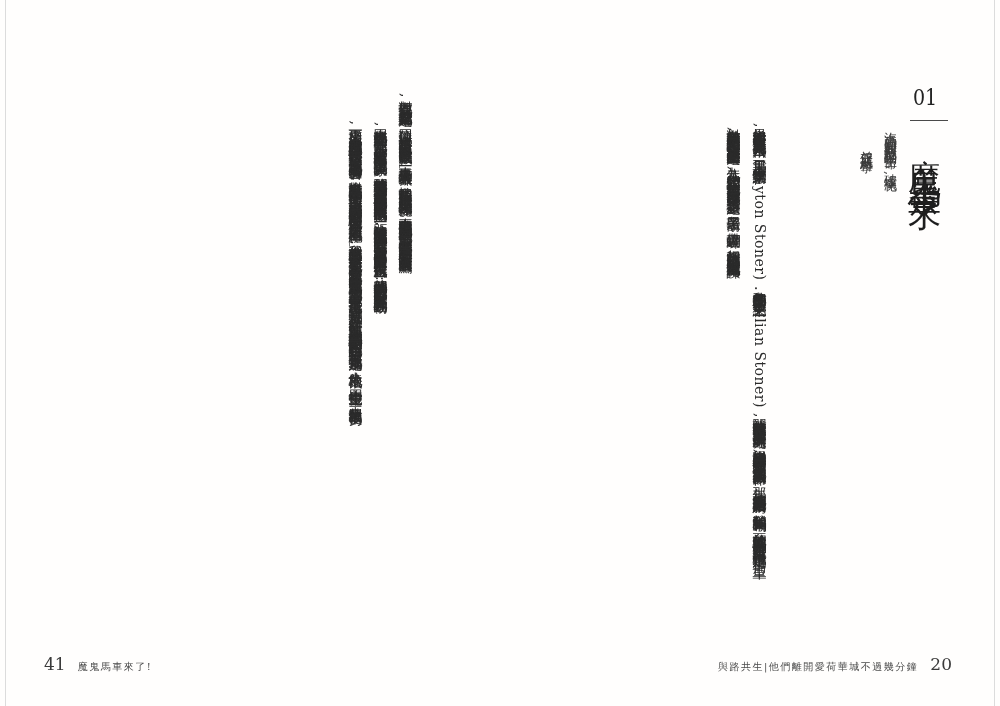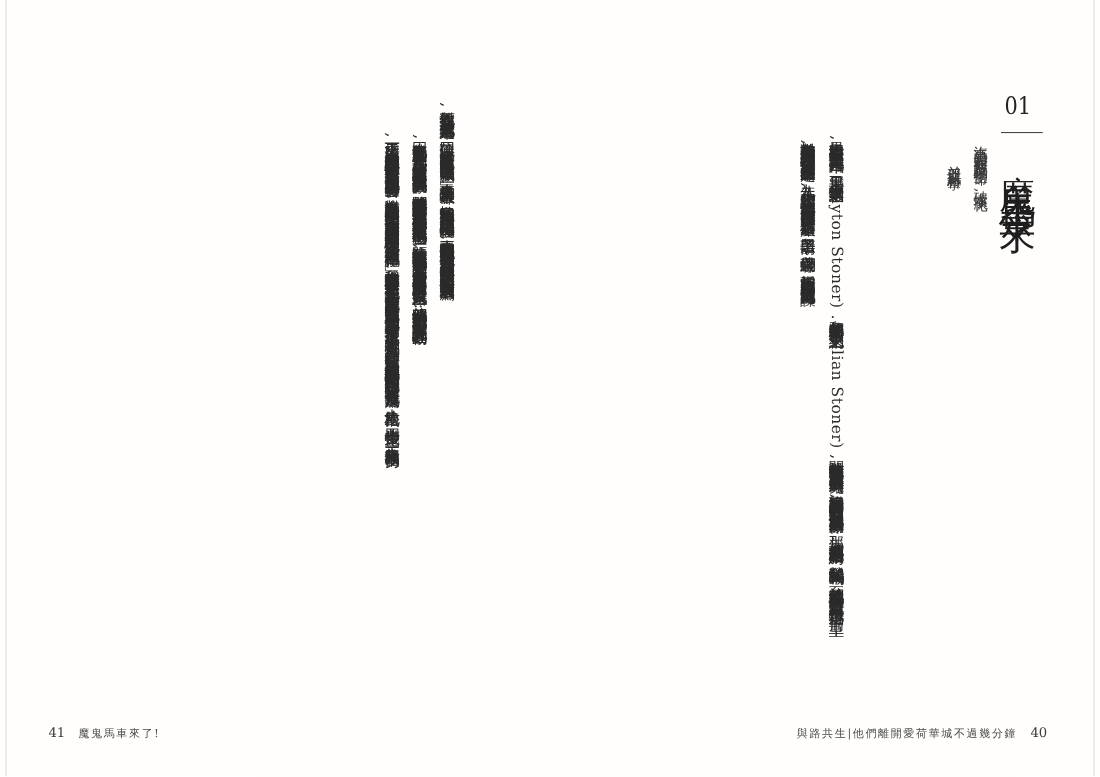--- a/index.html
+++ b/index.html
@@ -52,21 +52,21 @@
   .body-right{right:227px;width:240px;line-height:26px;}
   .body-left{right:582px;width:440px;line-height:25px;}
 
   
   .footer{
     position:absolute;bottom:32px;
     font-size:10px;letter-spacing:1.5px;color:#4a4a4a;
     white-space:nowrap;
   }
   .footer .pagenum{
-    font-size:12px;letter-spacing:0;color:#3a3a3a;
+    font-size:17px;letter-spacing:0;color:#3a3a3a;
     font-family:"DejaVu Serif","Liberation Serif",serif;
   }
   .footer-left{left:44px;}
   .footer-left .pagenum{margin-right:12px;}
   .footer-right{right:48px;}
   .footer-right .pagenum{margin-left:12px;}
 </style>
 </head>
 <body>
 
@@ -85,21 +85,21 @@
       <div class="line1">汽車的興起如何危及動物生命、破壞演化,</div>
       <div class="line2">並促成新科學?</div>
     </div>
 
     <div class="vbody body-right">
       <p class="first">如果道路生態學有生日,那就是一九二四年六月十三日。那天早上,生物學家史東納(Dayton Stoner)和他的鳥類學家妻子莉蓮.史東納(Lillian Stoner)離開位在愛荷華城的家,前往四百八十公里外的研究站。這對夫婦計劃用這個月的時間捕捉和繫放鳥類,一如他們在大多數夏天所做的工作。那年,他們捕捉到的鳥類包括白腹翠鳥、鶯鷦鷯和褐矢嘲鶇。至於他們駕駛的汽車廠牌,並沒有留下紀錄,但鐵定是福特T型車。</p>
       <p class="first">對於在愛荷華大學相識的史東納夫婦來說,一起研究和旅行是婚姻生活的主要樂趣。一九一八年,兩人結婚六年後,他們一起前往拉丁美洲的巴貝多進行昆蟲採集,結果是一趟多事之旅。留著黑鬍子、帶著蝴蝶網、相當沉靜內斂的史東納,被當地人視為德國間諜,</p>
     </div>
 
     <div class="footer footer-right">
-      <span>與路共生|他們離開愛荷華城不過幾分鐘</span><span class="pagenum">40</span>
+      <span>與路共生|他們離開愛荷華城不過幾分鐘</span><span class="pagenum">20</span>
     </div>
   </div>
 
   <div>
 
     <div class="vbody body-left">
       <p>對他投擲石塊,並威脅要把他綁起來。一位同伴說,這對夫婦「是冒著生命危險,取得豐富的昆蟲學收藏。」史東納夫妻帶著一大堆狼蛛、蝗蟲和椿象回到美國,那是「史東納先生的特殊寵物」。夫妻兩人的夥伴關係也更為穩固,他們共同發表了數篇論文,其中一篇是關於灰沙燕的雛鳥,另一篇有關一隻患有禽掌炎的貓頭鷹。</p>
       <p class="first">也因此毫無意外的,一九二四年六月那天,史東納夫婦離家沒多遠,就發現了值得調查的現象。他們離開愛荷華城不過幾分鐘,便注意到路邊散落著「大量的動物死屍,顯然是路過的汽車造成的傷亡」。這時距離第一個商業汽車廣播電臺出現,還有六年的時間,這對夫婦在穿越美國中西部的公路旅途中,不得不以某種方式自娛。他們發明一種病態的遊戲來打發時間:「一一列舉並實際計算」死亡的動物。</p>
       <p class="first">接下來兩天,史東納夫婦在農田和林地之間行駛,時速很少超過四十公里,他們記下一路上遇見的每個受害者。這對史東納來說是完美的活動,正如一位同事所指的,史東納「受到兩股力量的嚴格控制,一個來自他的保守性格,另一個來自他的科學紀律。」我想像史東納坐在方向盤後面,妻子莉蓮坐在他旁邊,手裡拿著鉛筆和筆記本,陽光照射在金黃色的玉米田,他們溫和的爭論著:那是土撥鼠還是兔子?是嘲鶇還是擬八哥?在前往研究站的路上,他們總共記錄到八十四隻動物,回程時記錄到一百四十一隻,其中包括十九隻撲翅鴷、十八隻地松鼠、十四隻襪帶蛇、兩隻黃鼠狼和一隻伯勞。</p>
     </div>

